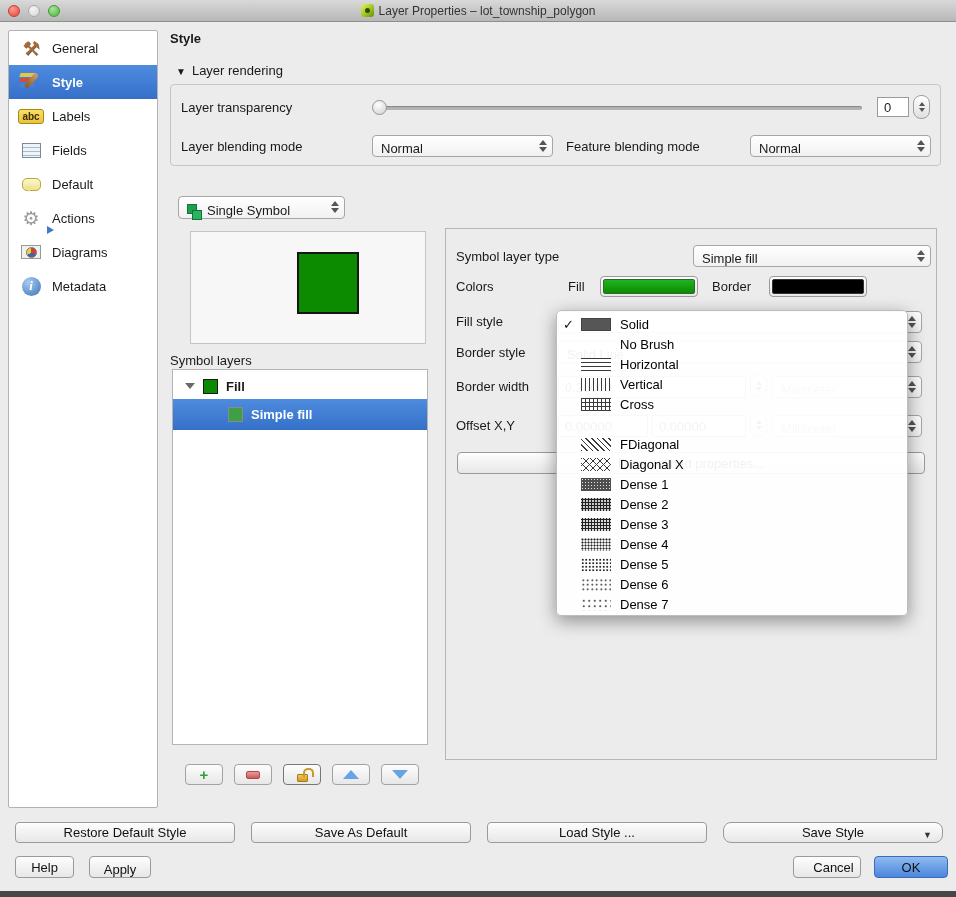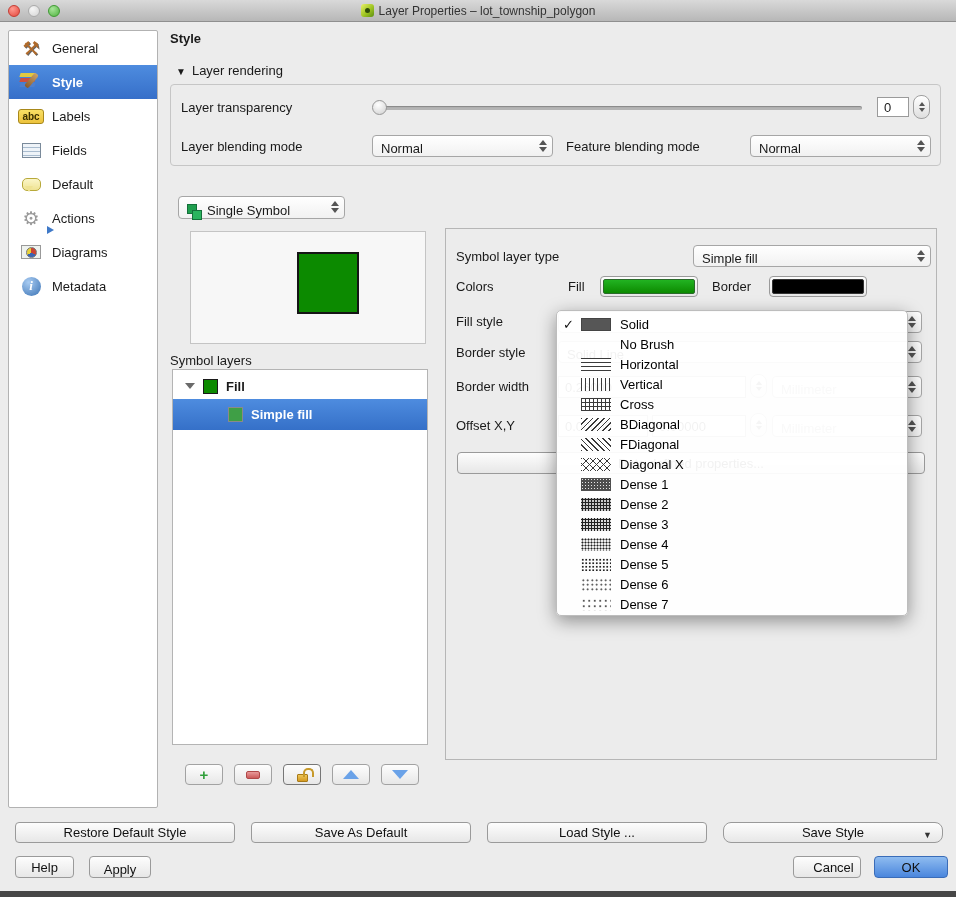--- a/index.html
+++ b/index.html
@@ -407,25 +407,20 @@
   <div class="mrow" style="top:63px;">
     <span class="mcheck"></span>
       <span class="msw pat-vertical"></span>
     <span class="mlbl">Vertical</span>
   </div>
   <div class="mrow" style="top:83px;">
     <span class="mcheck"></span>
       <span class="msw pat-cross"></span>
     <span class="mlbl">Cross</span>
   </div>
-  <div class="mrow" style="top:103px;">
-    <span class="mcheck"></span>
-      <span class="msw pat-bdiagonal"></span>
-    <span class="mlbl">BDiagonal</span>
-  </div>
   <div class="mrow" style="top:123px;">
     <span class="mcheck"></span>
       <span class="msw pat-fdiagonal"></span>
     <span class="mlbl">FDiagonal</span>
   </div>
   <div class="mrow" style="top:143px;">
     <span class="mcheck"></span>
       <span class="msw pat-diagonalx"></span>
     <span class="mlbl">Diagonal X</span>
   </div>

